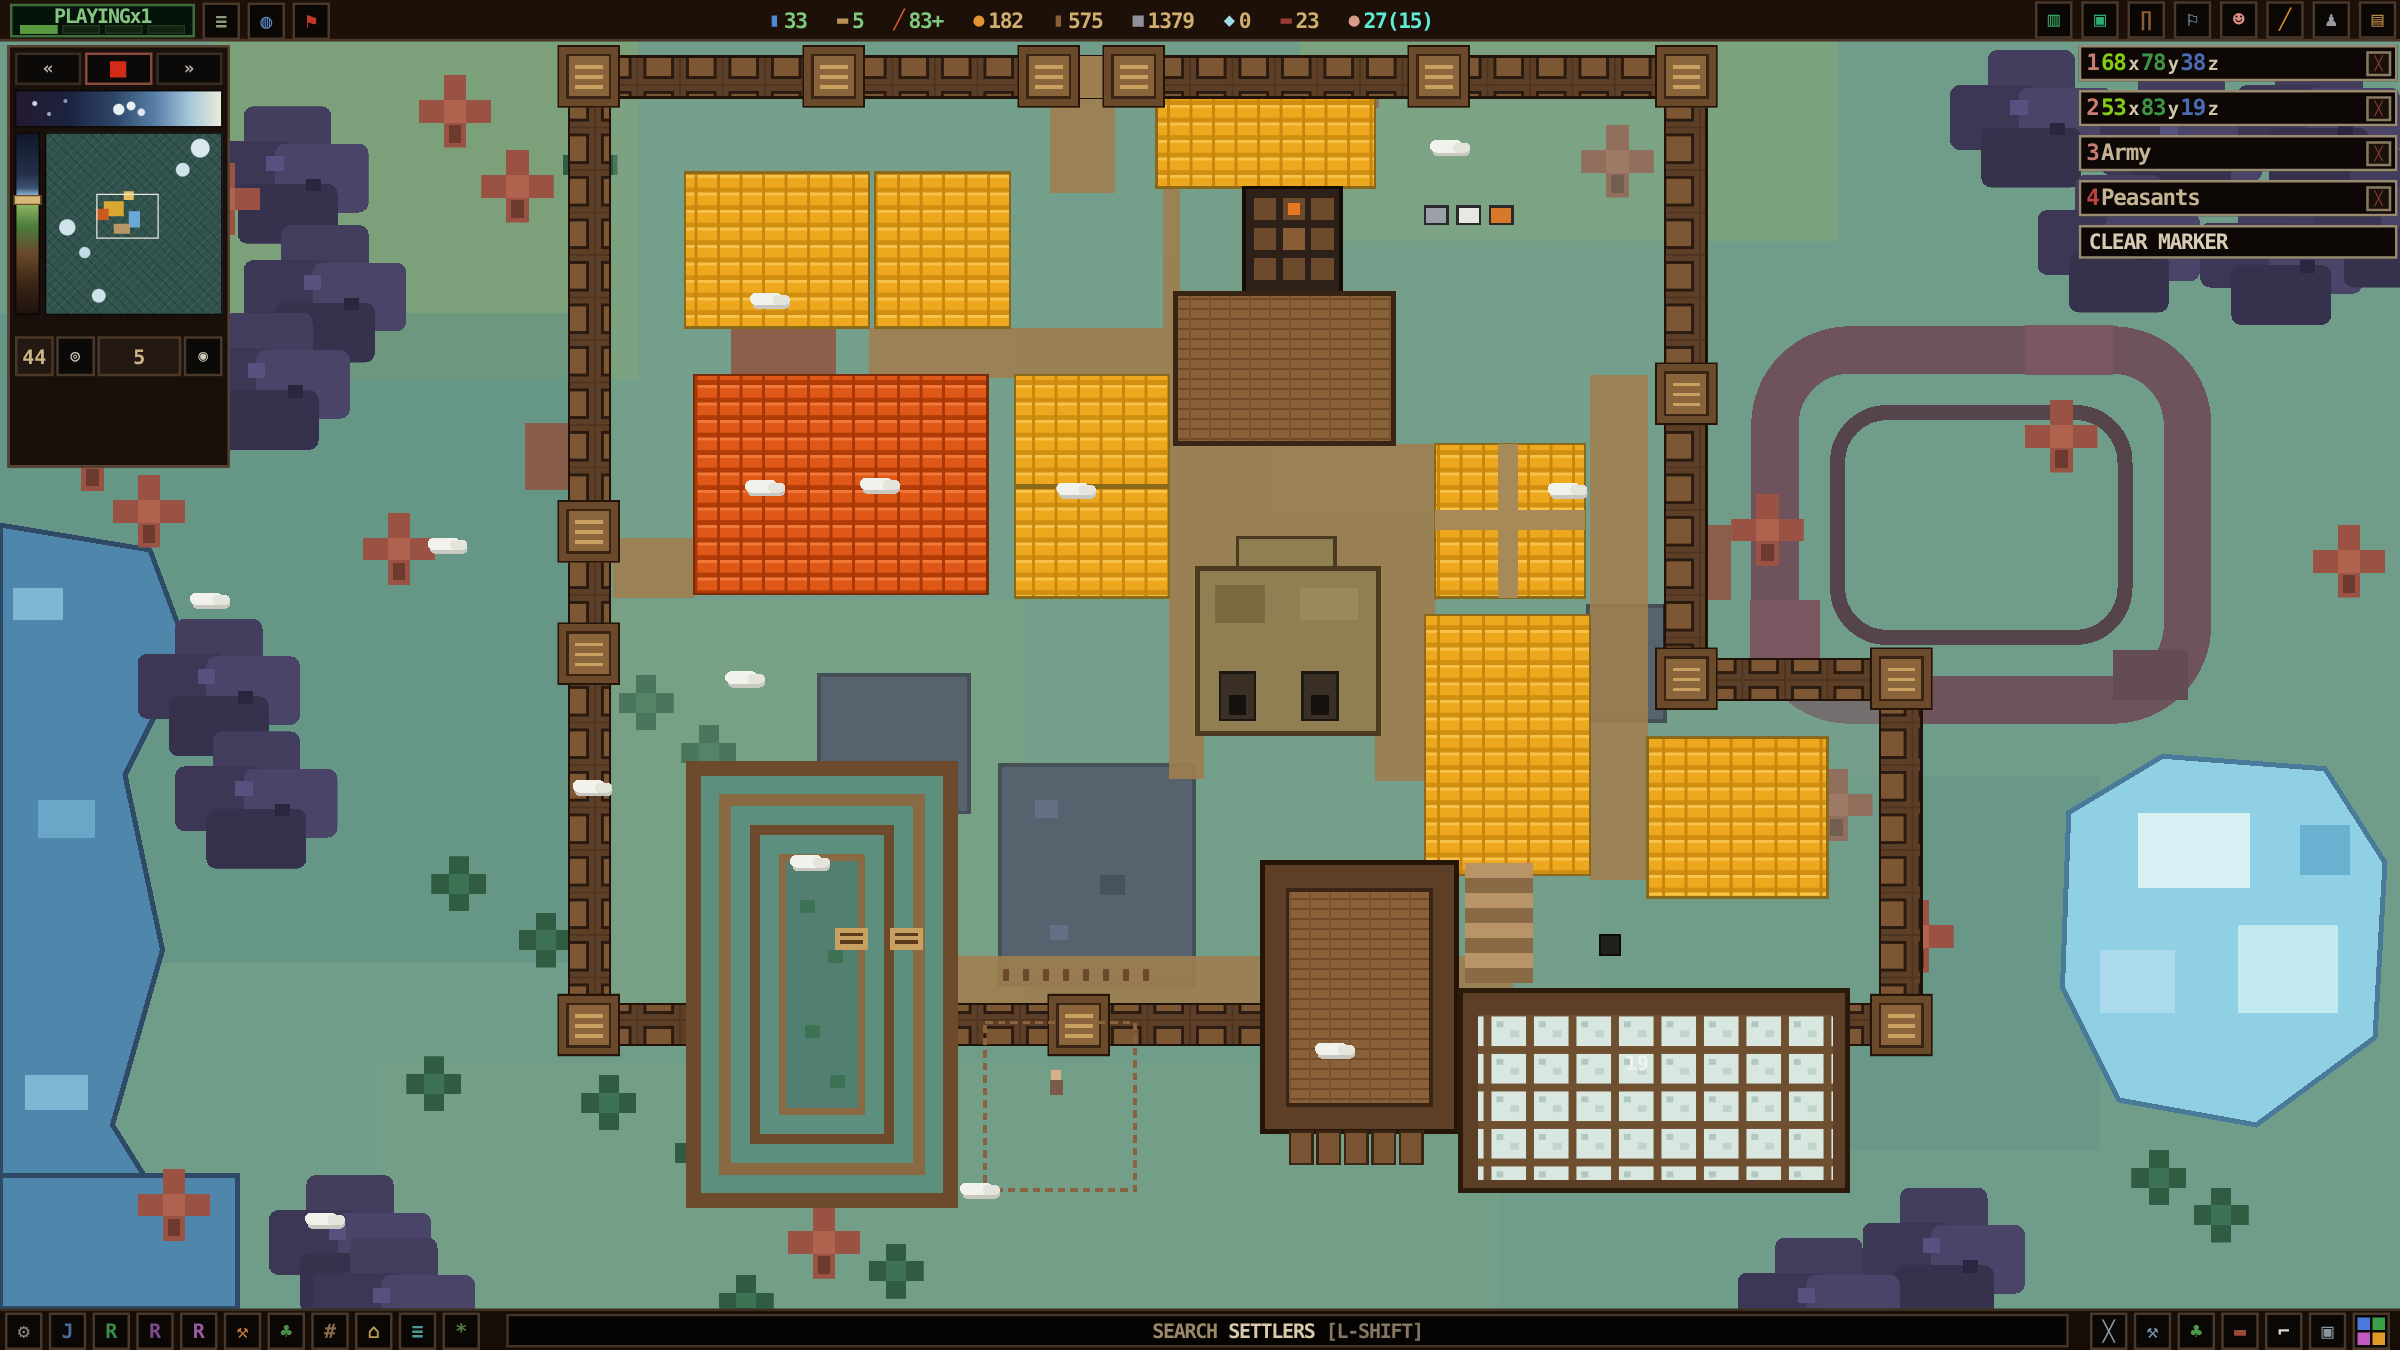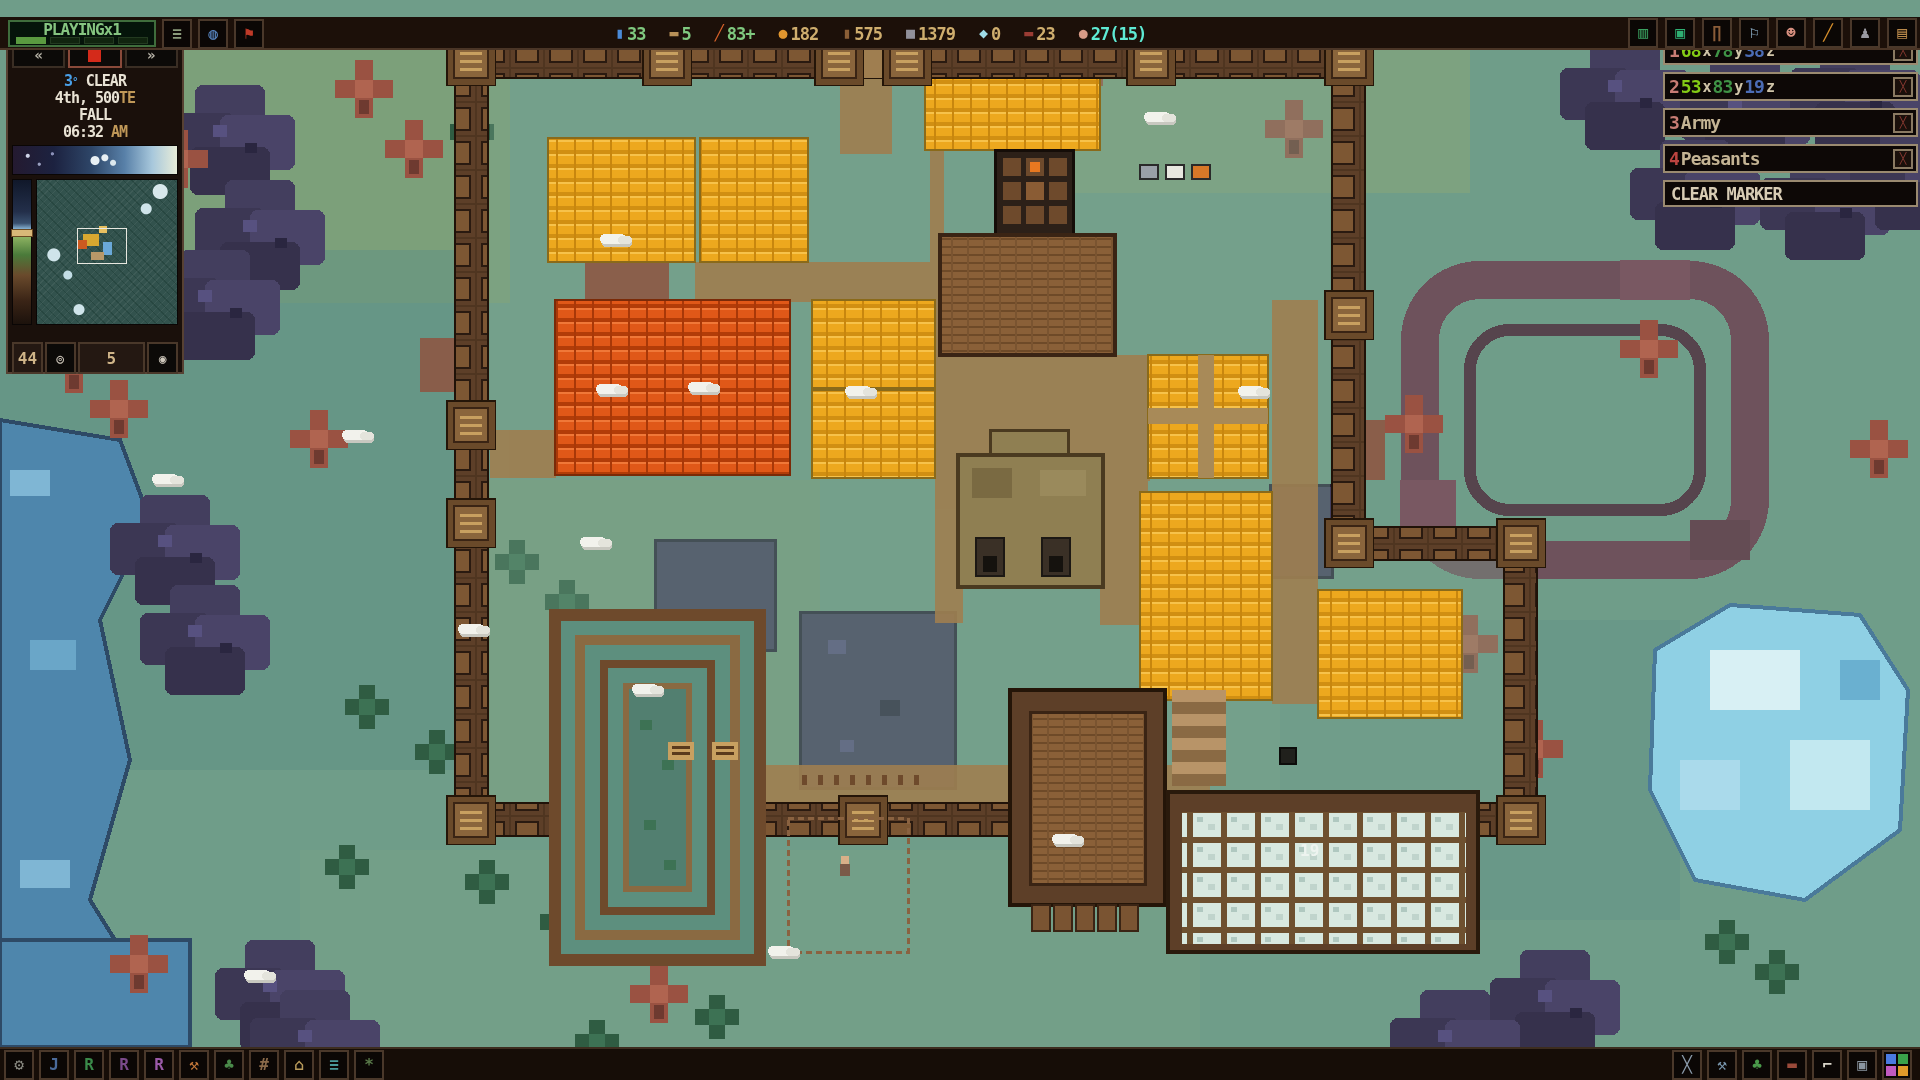--- a/index.html
+++ b/index.html
@@ -2,21 +2,21 @@
 <html><head>
 <meta charset="utf-8">
 <style>
   html,body{margin:0;padding:0;background:#000;}
   .screen{position:relative;width:1920px;height:1080px;overflow:hidden;background:#6f9d89;
     font-family:"DejaVu Sans Mono",monospace;font-weight:bold;-webkit-font-smoothing:none;}
   
   .map-wrap{position:absolute;left:0;top:33px;width:1920px;height:1014px;}
   svg{display:block;}
   
-  .topbar{position:absolute;left:0;top:17px;width:1920px;height:33px;background:#1c1009;border-bottom:2px solid #4a3526;box-sizing:border-box;z-index:30;}
+  .topbar{position:absolute;left:0;top:0;width:1920px;height:33px;background:#1c1009;border-bottom:2px solid #4a3526;box-sizing:border-box;z-index:30;}
   .playbtn{position:absolute;left:8px;top:3px;width:148px;height:27px;background:#05140a;border:2px solid #3f6d3c;box-sizing:border-box;color:#86c581;font-size:16px;text-align:center;line-height:16px;letter-spacing:-1px;}
   .segs{display:flex;gap:4px;padding:0 6px;margin-top:-1px;}
   .segs span{flex:1;height:5px;background:#11240f;border:1px solid #233a20;}
   .segs span.on{background:#5a9a40;border-color:#5a9a40;}
   .tl-icons{position:absolute;left:162px;top:2px;display:flex;gap:6px;}
   .res-row{position:absolute;left:615px;top:0;height:33px;display:flex;align-items:center;gap:24px;}
   .res{display:flex;align-items:center;gap:4px;font-size:17px;letter-spacing:-1px;}
   .res .ri{font-size:15px;line-height:15px;}
   .tr-icons{position:absolute;right:3px;top:1px;display:flex;gap:7px;}
   .ibox{width:30px;height:30px;background:#0b0705;border:2px solid #4a382a;box-sizing:border-box;display:flex;align-items:center;justify-content:center;}
@@ -496,34 +496,20 @@
   </div>
 
   <div class="lpanel">
     <div class="speedrow">
       <div class="sbtn">«</div>
       <div class="sbtn stop">
           <span class="stopsq"></span>
         </div>
       <div class="sbtn">»</div>
     </div>
-    <div class="weather">
-      <div>
-        <span class="c-temp">3</span><span class="c-unit">°</span>
-        <span>CLEAR</span>
-      </div>
-      <div>
-        <span>4th, 500</span><span class="c-suf">TE</span>
-      </div>
-      <div>FALL</div>
-      <div>
-        <span>06:32</span>
-        <span class="c-suf">AM</span>
-      </div>
-    </div>
     <div class="daynight"></div>
     <div class="midrow">
       <div class="elev">
           <div class="elev-mark"></div>
         </div>
       <div class="minimap">
         <div class="mm-px" style="left:46px;top:54px;width:16px;height:12px;background:#d8a830"></div>
         <div class="mm-px" style="left:40px;top:60px;width:10px;height:9px;background:#cc5a20"></div>
         <div class="mm-px" style="left:66px;top:62px;width:9px;height:13px;background:#6aa8d8"></div>
         <div class="mm-px" style="left:54px;top:72px;width:13px;height:8px;background:#b89868"></div>
@@ -602,20 +588,25 @@
         <div class="ibox">
           <span class="ig" style="color: rgb(184, 154, 90);">⌂</span>
         </div>
         <div class="ibox">
           <span class="ig" style="color: rgb(74, 154, 154);">≡</span>
         </div>
         <div class="ibox">
           <span class="ig" style="color: rgb(90, 122, 74);">*</span>
         </div>
       </div>
+    <div class="searchbar">
+      <span class="s1">SEARCH</span>
+      <span class="s2">SETTLERS</span>
+      <span class="s3">[L-SHIFT]</span>
+    </div>
     <div class="br-icons">
         <div class="ibox">
           <span class="ig" style="color: rgb(138, 154, 170);">╳</span>
         </div>
         <div class="ibox">
           <span class="ig" style="color: rgb(122, 152, 176);">⚒</span>
         </div>
         <div class="ibox">
           <span class="ig" style="color: rgb(74, 154, 74);">♣</span>
         </div>

